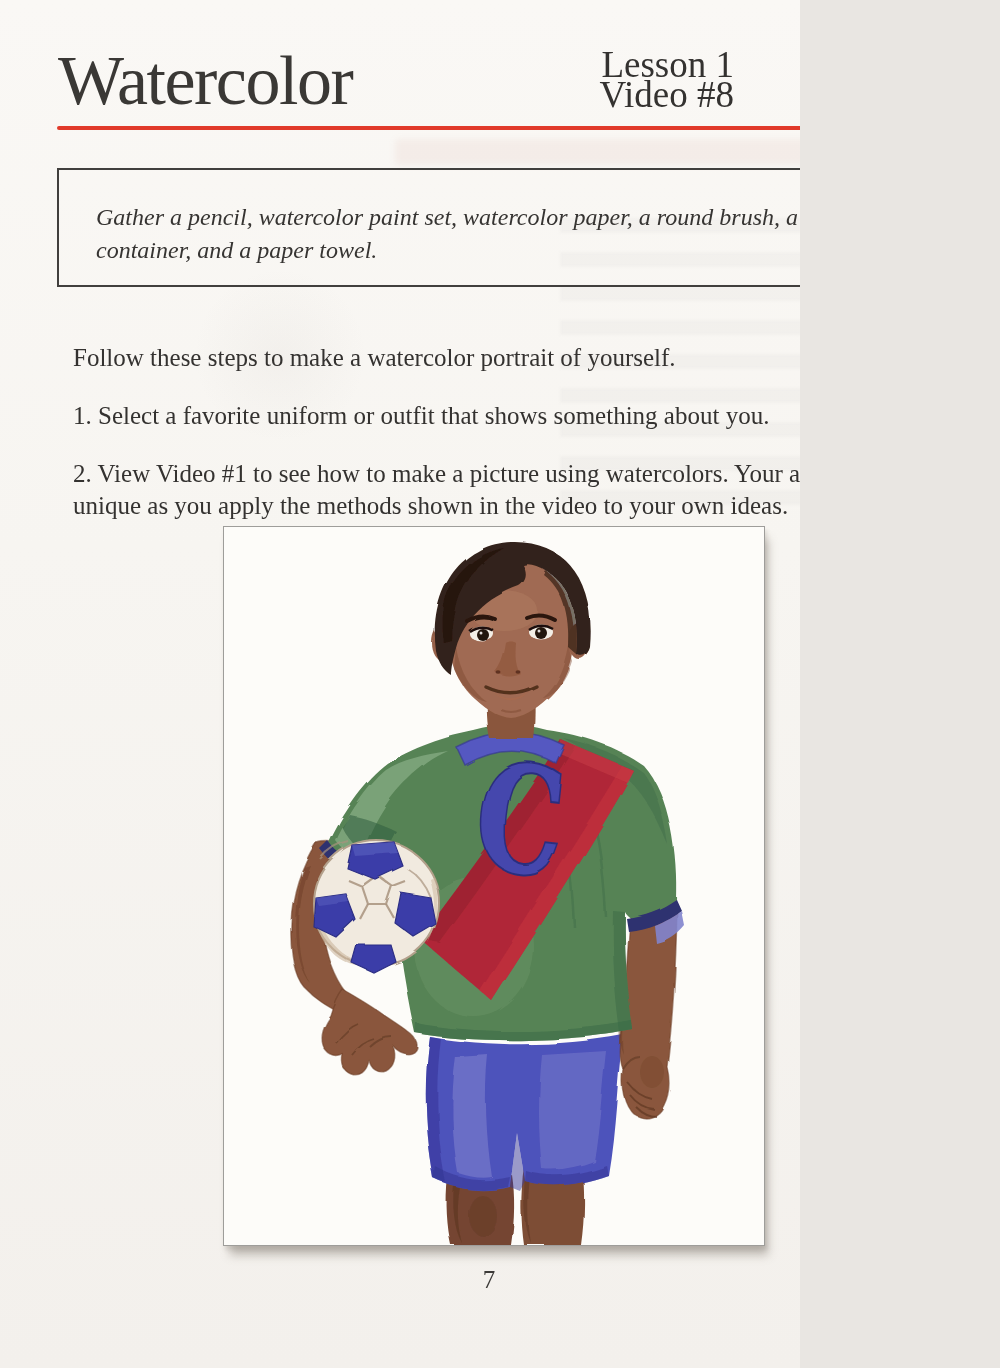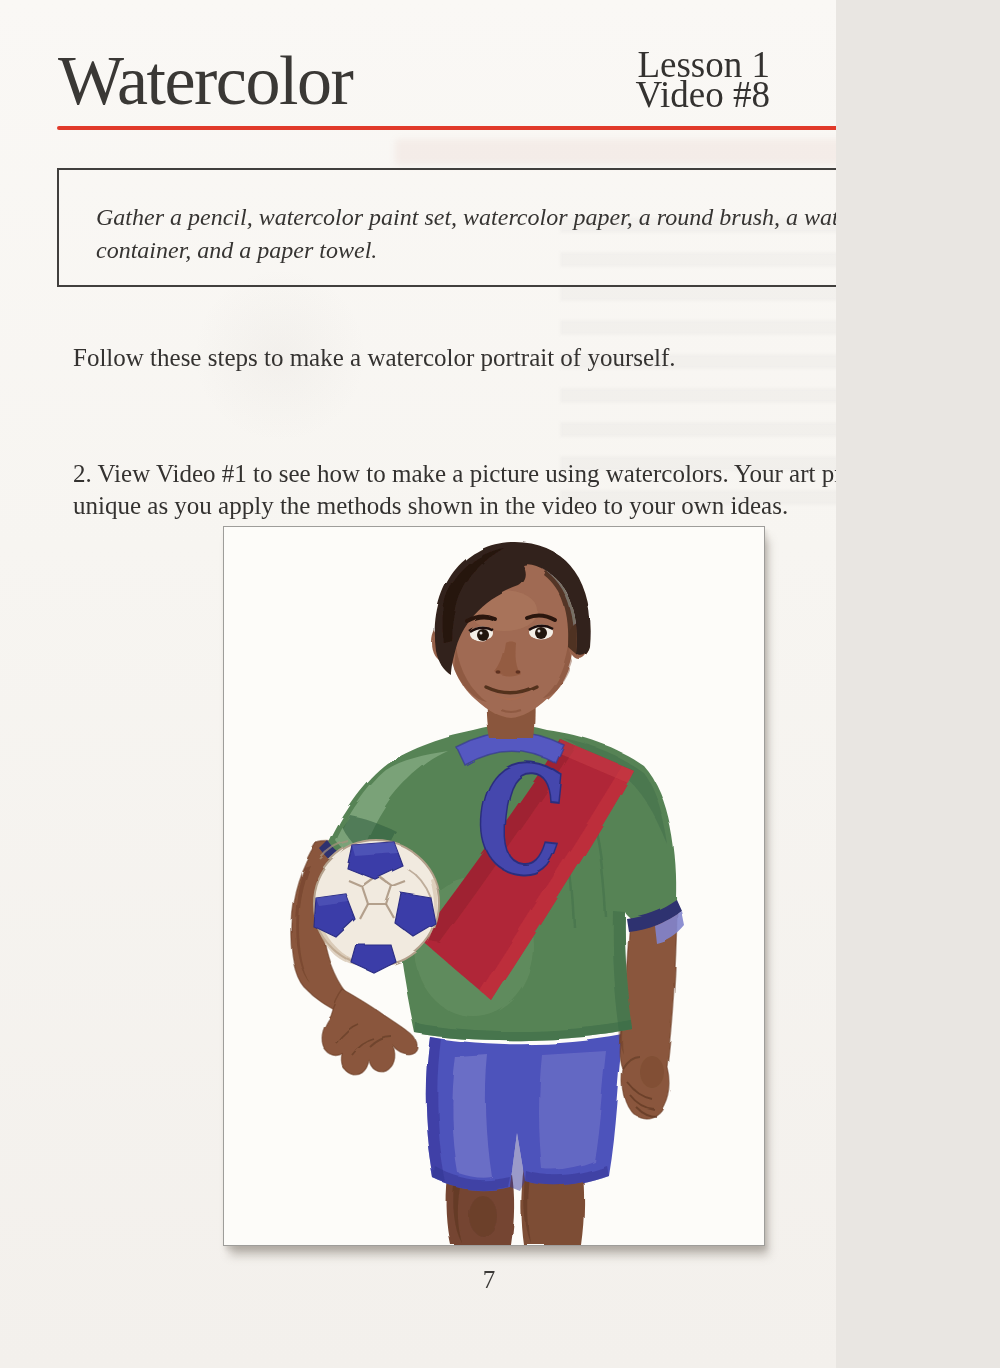--- a/index.html
+++ b/index.html
@@ -1,20 +1,20 @@
 <!DOCTYPE html>
 <html><head>
 <meta charset="utf-8">
 <style>
   html,body{margin:0;padding:0;}
   body{background:#e9e6e2;}
   .page{
     position:relative;width:800px;height:1368px;overflow:hidden;
     background:linear-gradient(180deg,#faf8f5 0%,#f7f5f1 40%,#f3f0ec 100%);
-    font-family:"Liberation Serif","DejaVu Serif",serif;color:#343230;padding-left:36px;
+    font-family:"Liberation Serif","DejaVu Serif",serif;color:#343230;
   }
   .title{
     position:absolute;left:58px;top:44px;margin:0;
     font-size:70px;font-weight:400;letter-spacing:-1.5px;color:#3a3835;line-height:1.05;
   }
   .lesson-info{
     position:absolute;right:66px;top:50px;text-align:right;
     font-size:37px;line-height:30px;color:#343230;
   }
   .title-rule{
@@ -66,20 +66,21 @@
 
   <div class="bleed bleed-a"></div>
   <div class="bleed bleed-b"></div>
   <div class="bleed bleed-c"></div>
 
   <div class="materials-box">
     <p>Gather a pencil, watercolor paint set, watercolor paper, a round brush, a water container, and a paper towel.</p>
   </div>
 
   <p class="bodytext intro">Follow these steps to make a watercolor portrait of yourself.</p>
+  <p class="bodytext step1">1. Select a favorite uniform or outfit that shows something about you.</p>
   <p class="bodytext step2">2. View Video #1 to see how to make a picture using watercolors. Your art project will be unique as you apply the methods shown in the video to your own ideas.</p>
 
   <figure class="figure-frame">
     <svg viewBox="0 0 540 718" width="540" height="718">
       <defs>
         <filter id="wc" x="-4%" y="-4%" width="108%" height="108%">
           <feTurbulence type="fractalNoise" baseFrequency="0.017 0.021" numOctaves="2" seed="8" result="n"></feTurbulence>
           <feDisplacementMap in="SourceGraphic" in2="n" scale="5"></feDisplacementMap>
         </filter>
       </defs>

